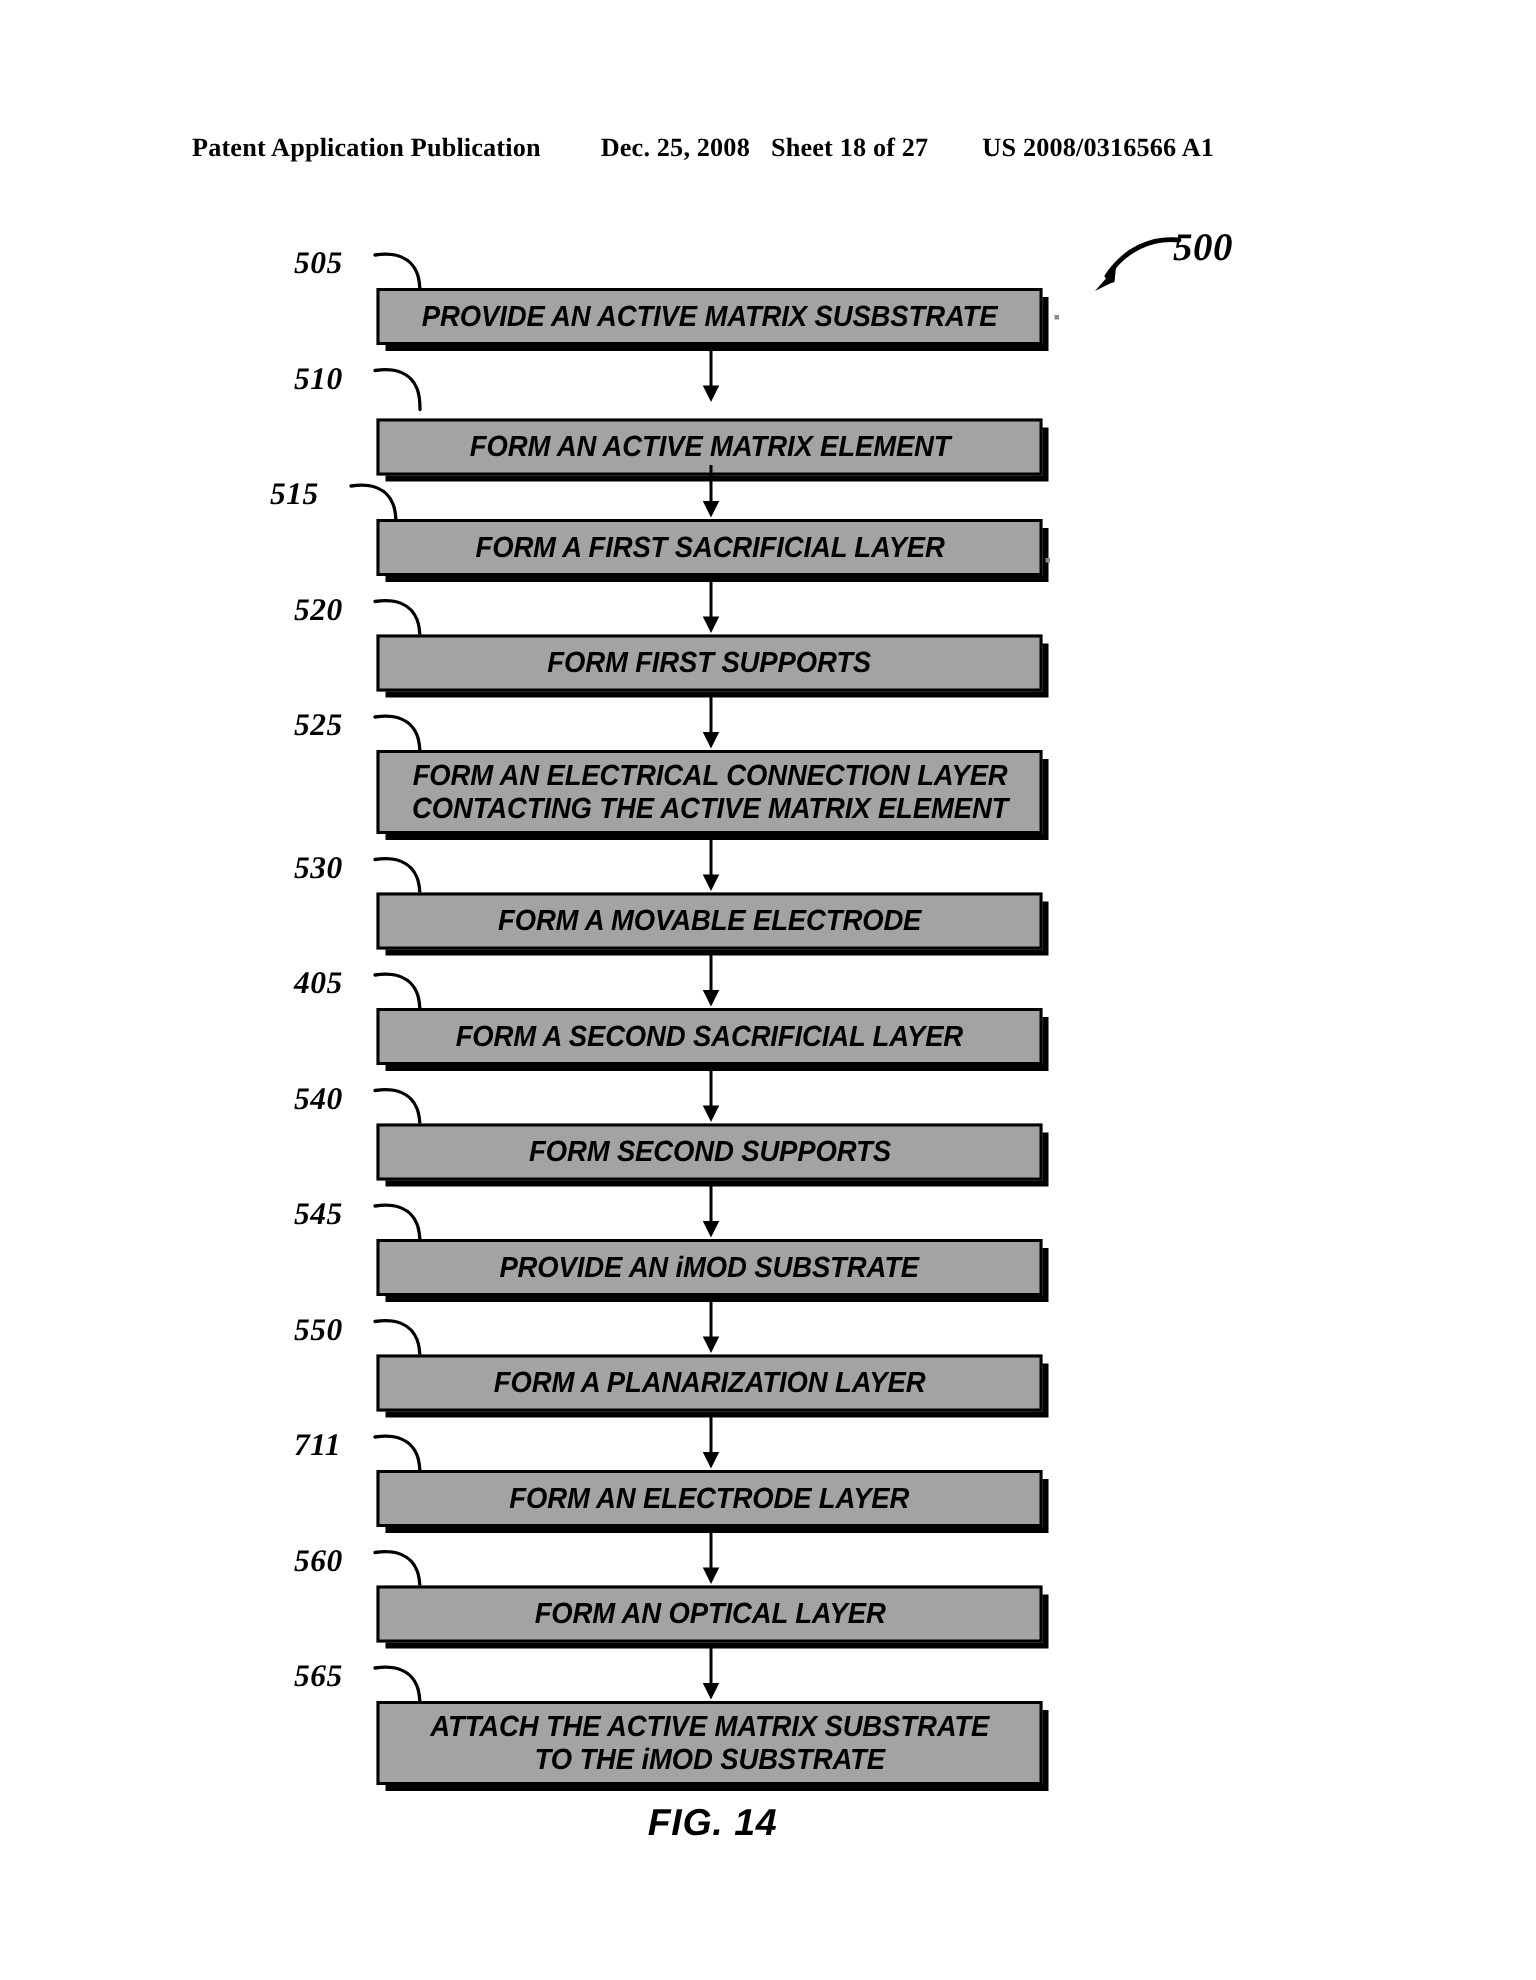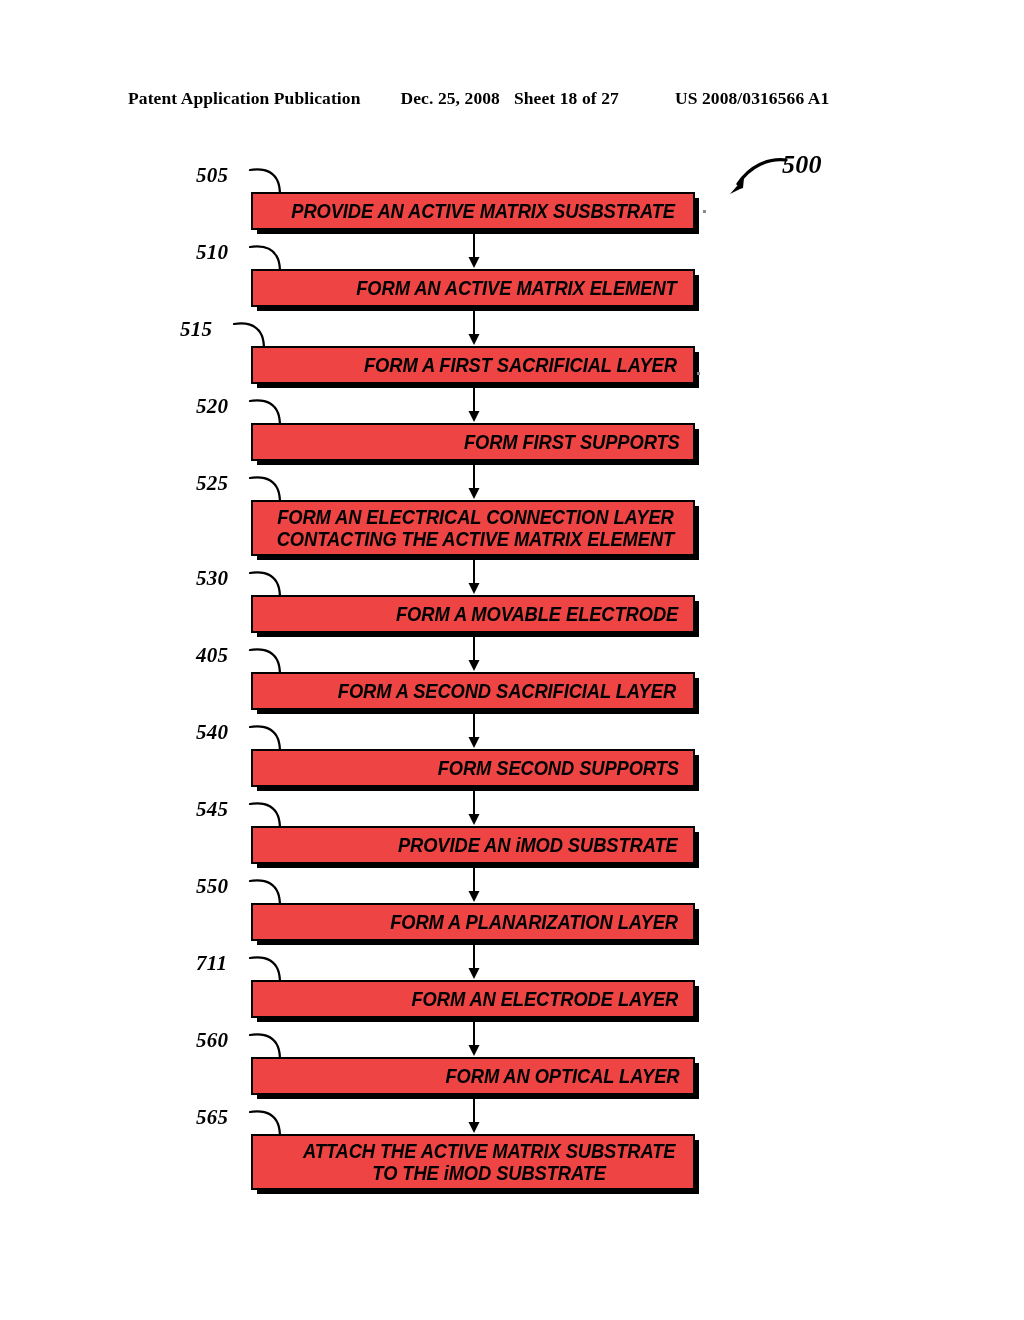--- a/index.html
+++ b/index.html
@@ -32,43 +32,43 @@
     white-space: nowrap;
   }
   #page-header .hdr-pub { }
   #page-header .hdr-date {
     margin-left: 40px;
   }
   #page-header .hdr-sheet {
     margin-left: 14px;
   }
   #page-header .hdr-patno {
-    margin-left: 56px;
+    margin-left: 36px;
   }
 
   
   #flowchart {
     position: absolute;
     top: 0;
     left: 0;
     width: 1024px;
     height: 1320px;
   }
 
   .step {
     position: absolute;
     left: 251px;
     width: 444px;
     box-sizing: border-box;
-    background: #ef4444;
+    background: #a3a3a3;
     border: 2.5px solid #000000;
     box-shadow: 5px 5px 0 -1px #000000;
     display: flex;
     align-items: center;
-    justify-content: flex-end;
+    justify-content: center;
     text-align: center;
   }
   .step .step-text {
     font-family: "Liberation Sans", sans-serif;
     font-style: italic;
     font-weight: 600;
     font-size: 19.5px;
     line-height: 22px;
     letter-spacing: -0.1px;
     transform: scaleX(0.94);
@@ -189,21 +189,21 @@
       <svg class="connector" width="16" height="35" viewBox="0 0 16 35" style="top: 233px;">
         <path d="M8 0 L8 26" stroke="#000" stroke-width="2" fill="none"></path>
         <path d="M2.5 24 L13.5 24 L8 35 Z" fill="#000"></path>
       </svg>
       <div class="ref" style="left: 196px; top: 241px;">
         <span class="ref-num">510</span>
         <svg class="ref-hook" width="58" height="34" viewBox="0 0 58 34">
           <path d="M2 4 C 16 2, 26 6, 30 16 C 32 21, 32 25, 32 30" stroke="#000" stroke-width="2.2" fill="none" stroke-linecap="round"></path>
         </svg>
       </div>
-      <div class="step one-line" style="top: 269px;">
+      <div class="step one-line" style="top: 279px;">
         <div class="step-text">FORM AN ACTIVE MATRIX ELEMENT</div>
       </div>
       <svg class="connector" width="16" height="35" viewBox="0 0 16 35" style="top: 310px;">
         <path d="M8 0 L8 26" stroke="#000" stroke-width="2" fill="none"></path>
         <path d="M2.5 24 L13.5 24 L8 35 Z" fill="#000"></path>
       </svg>
       <div class="ref" style="left: 180px; top: 318px;">
         <span class="ref-num">515</span>
         <svg class="ref-hook" width="58" height="34" viewBox="0 0 58 34">
           <path d="M2 4 C 16 2, 26 6, 30 16 C 32 21, 32 25, 32 30" stroke="#000" stroke-width="2.2" fill="none" stroke-linecap="round"></path>
@@ -342,13 +342,14 @@
       </div>
       <div class="step two-line" style="top: 1134px;">
         <div class="step-text">ATTACH THE ACTIVE MATRIX SUBSTRATE
 TO THE iMOD SUBSTRATE</div>
       </div>
     </div>
 
   <div class="artifact-dot" style="left:703px; top:210px;"></div>
   <div class="artifact-dot" style="left:697px; top:372px;"></div>
 
+  <div id="fig-caption">FIG. 14</div>
 </div>
 
 </body></html>

